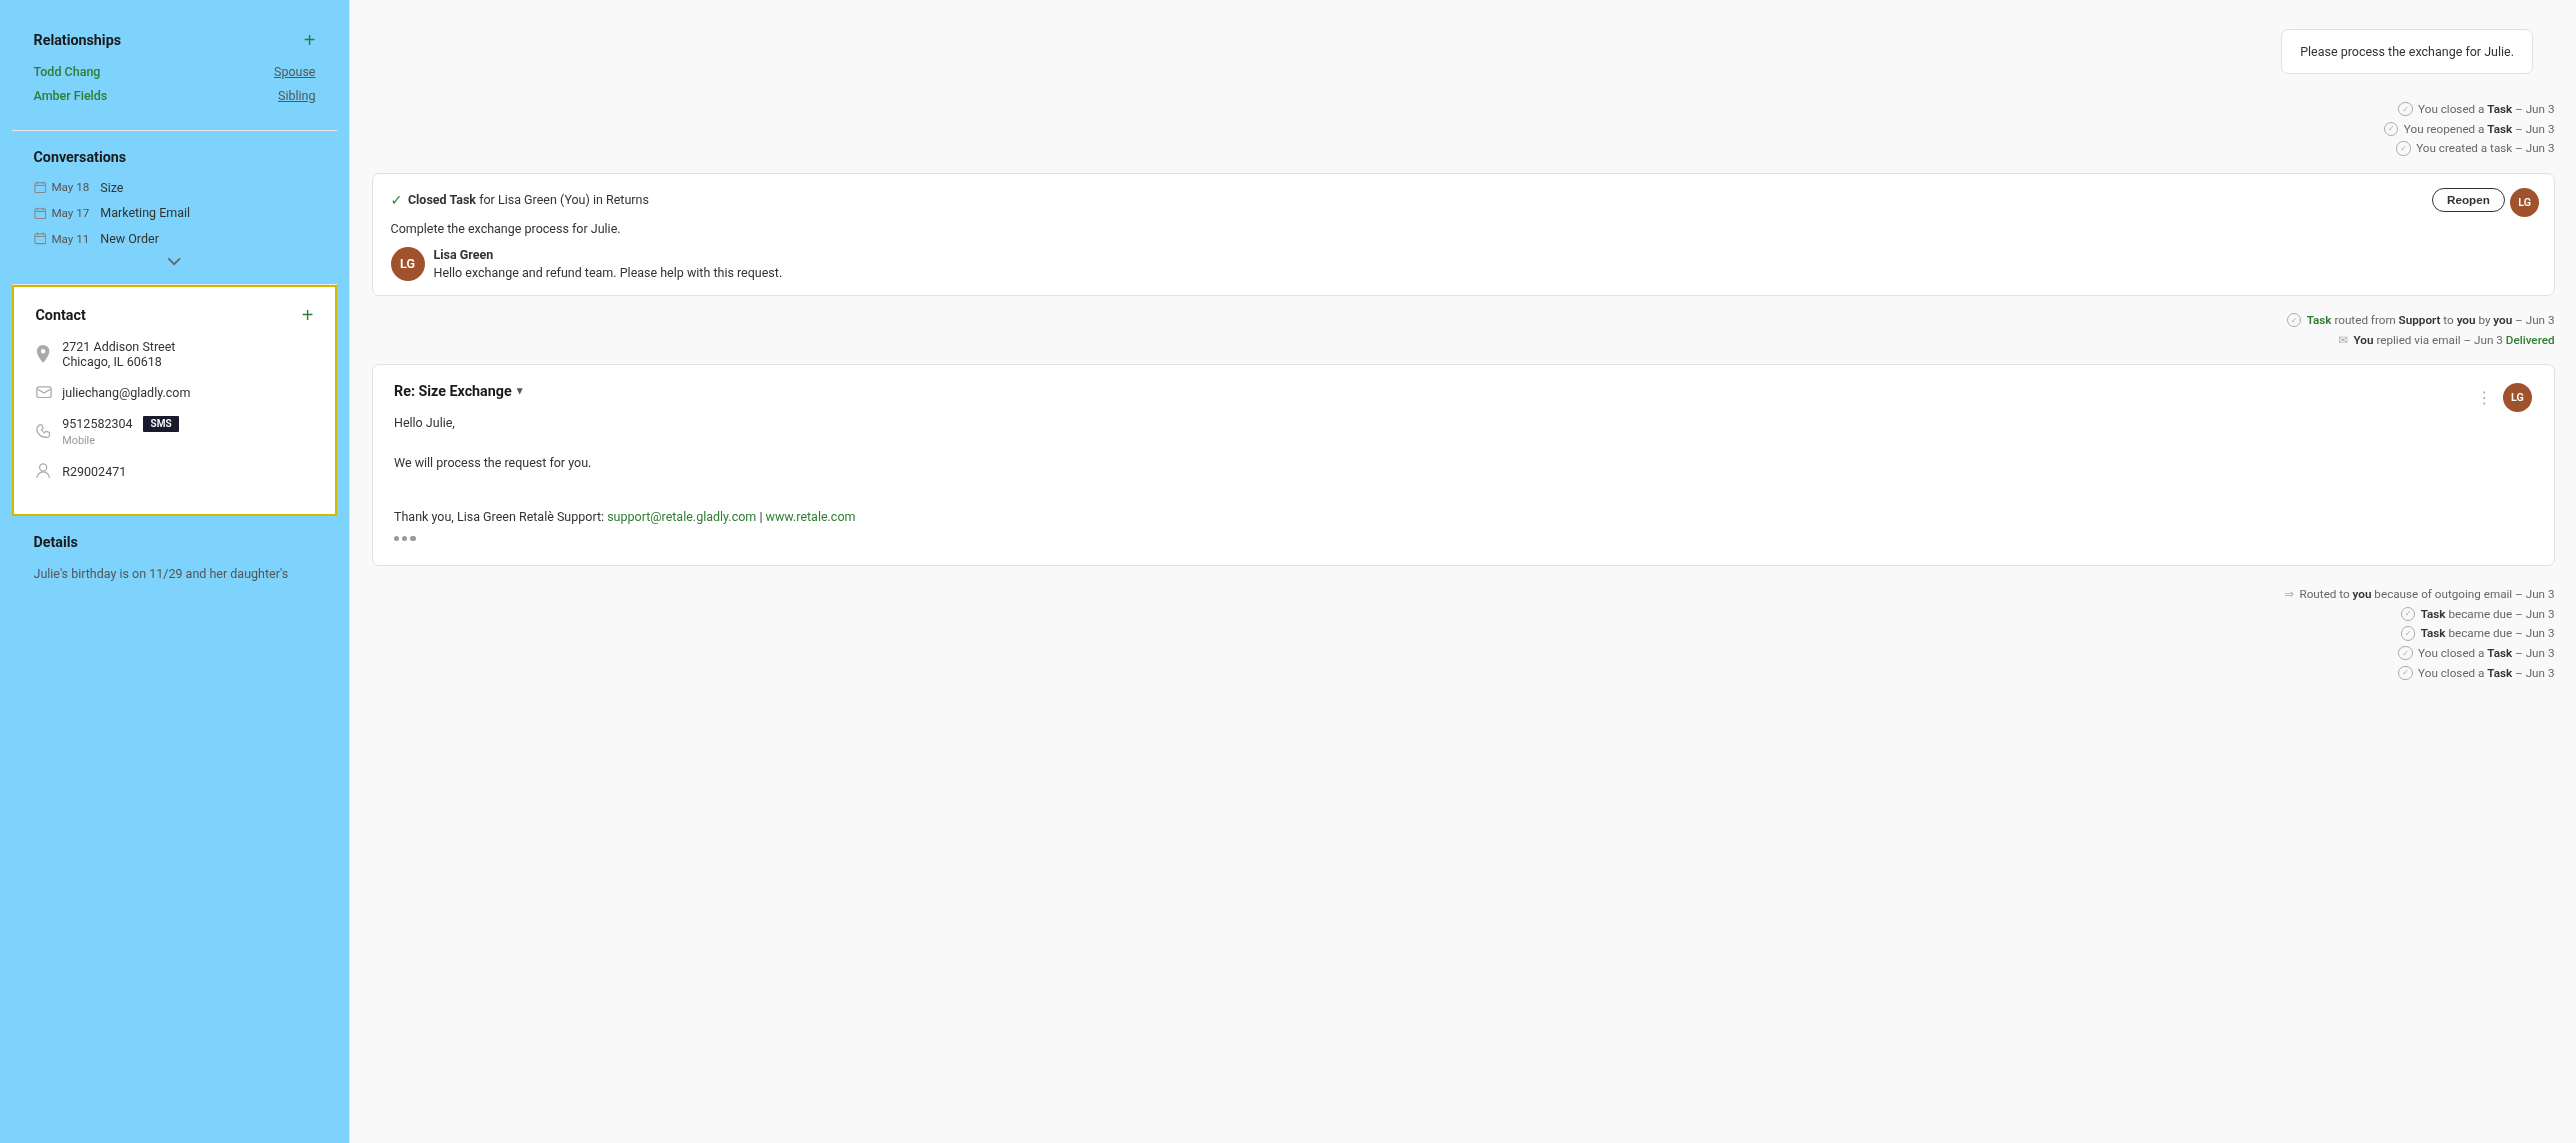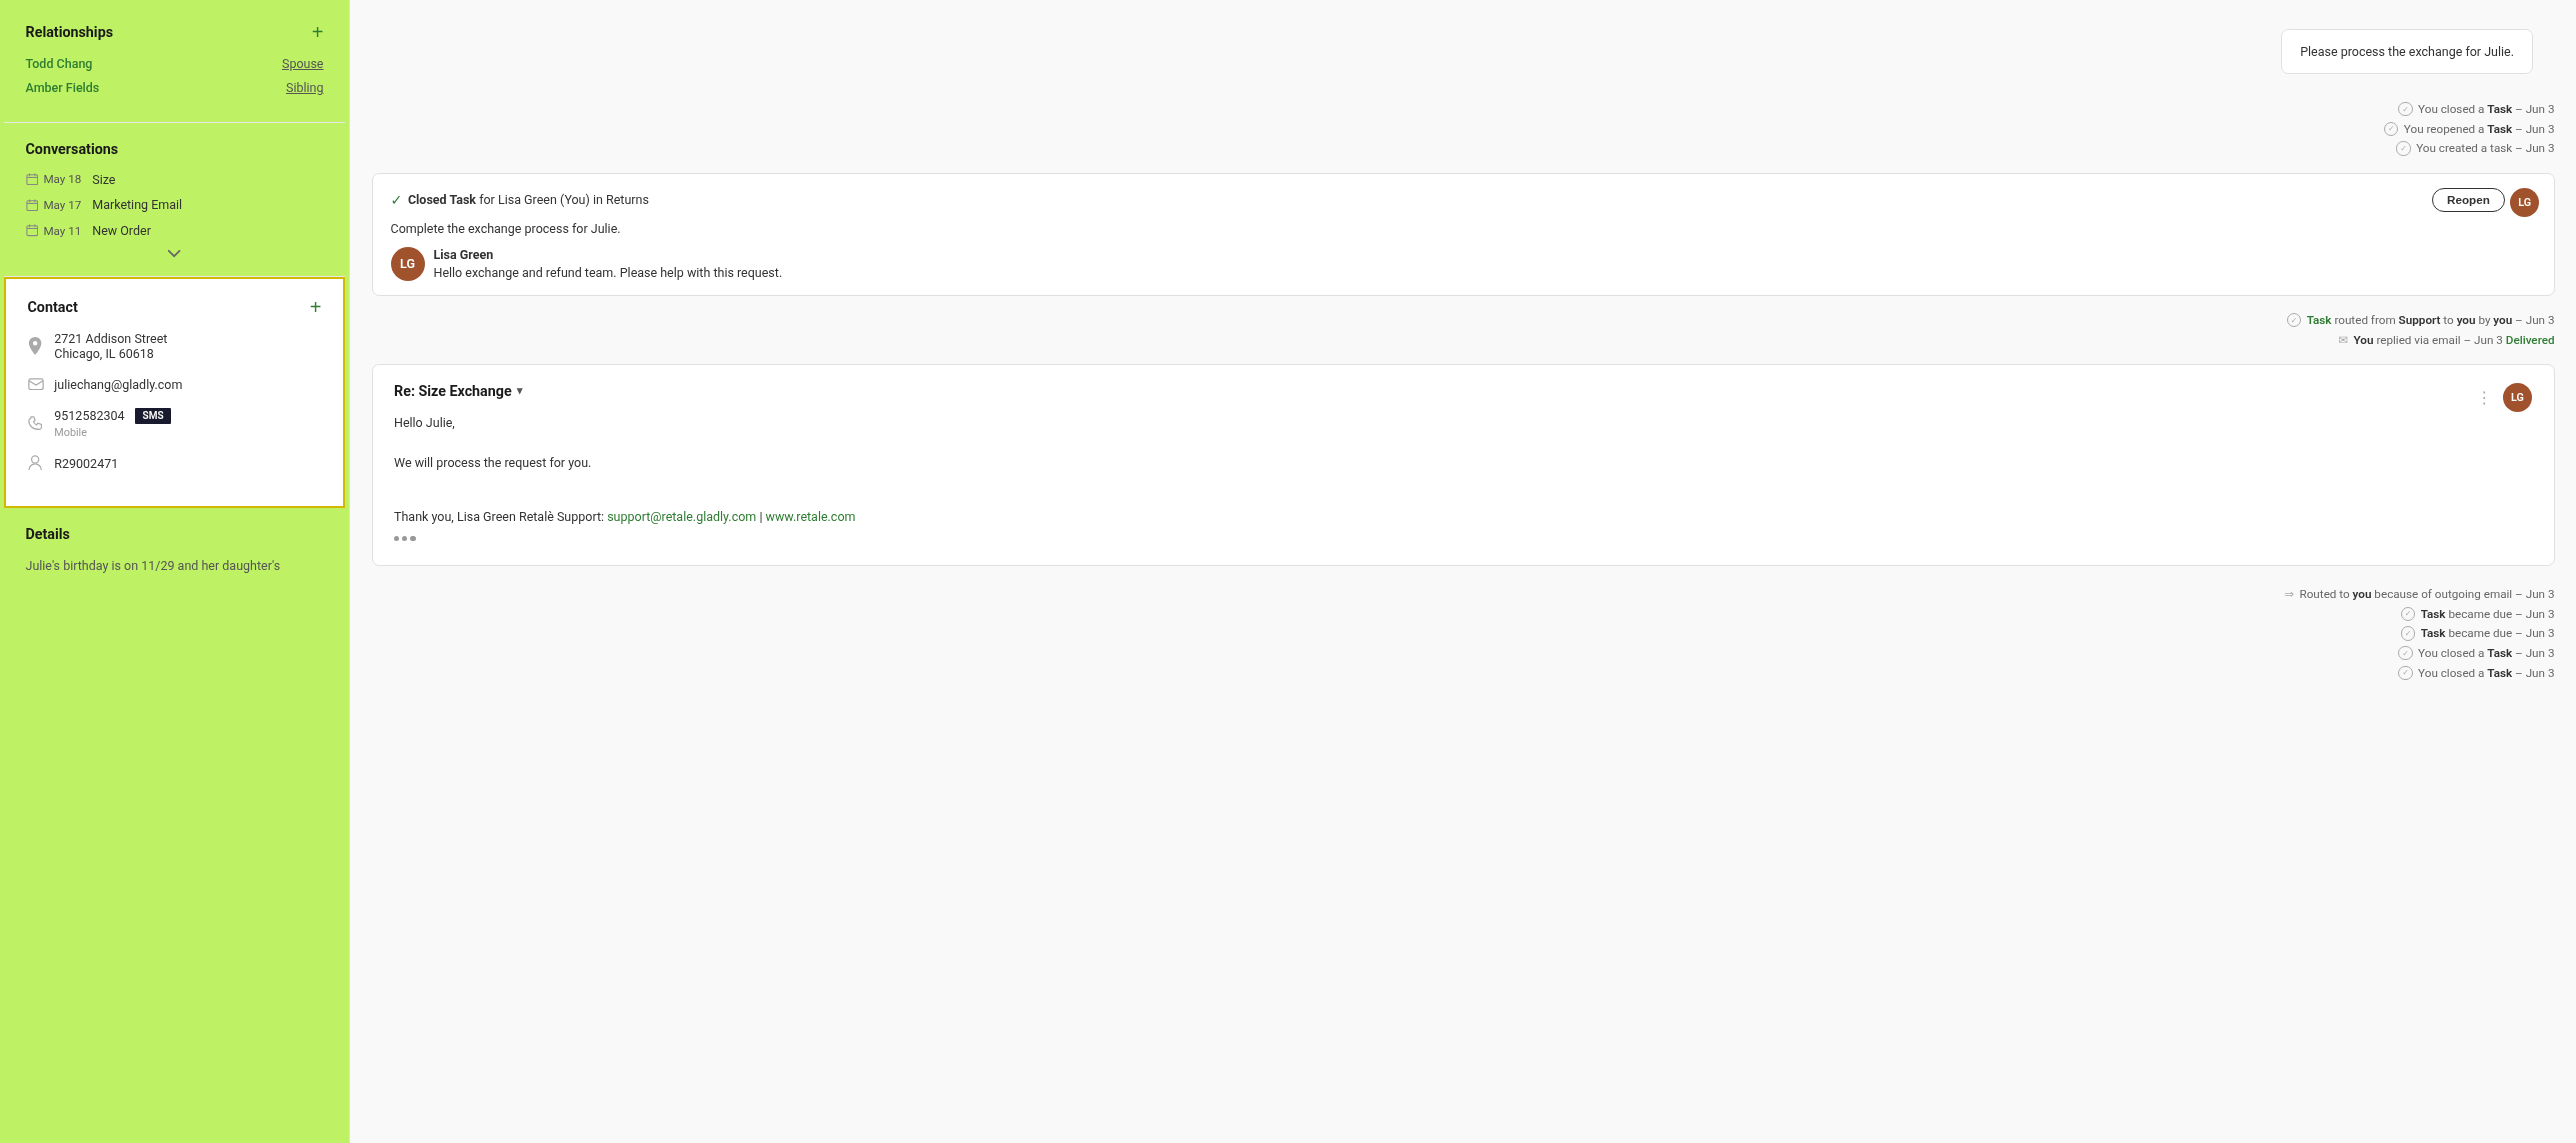--- a/index.html
+++ b/index.html
@@ -10,24 +10,24 @@
       height: 100vh;
       overflow: hidden;
       font-size: 12.5px;
       color: #333;
     }
 
     
     .left-panel {
       width: 350px;
       min-width: 350px;
-      background: #bef264;
+      background: #7dd3fc;
       border-right: 0.9px solid #e0e0e0;
       overflow-y: auto;
-      padding: 4px;
+      padding: 12px;
     }
 
     .section {
       padding: 18px 21.5px;
       border-bottom: 0.9px solid #e8e8e8;
     }
 
     .section-header {
       display: flex;
       justify-content: space-between;

